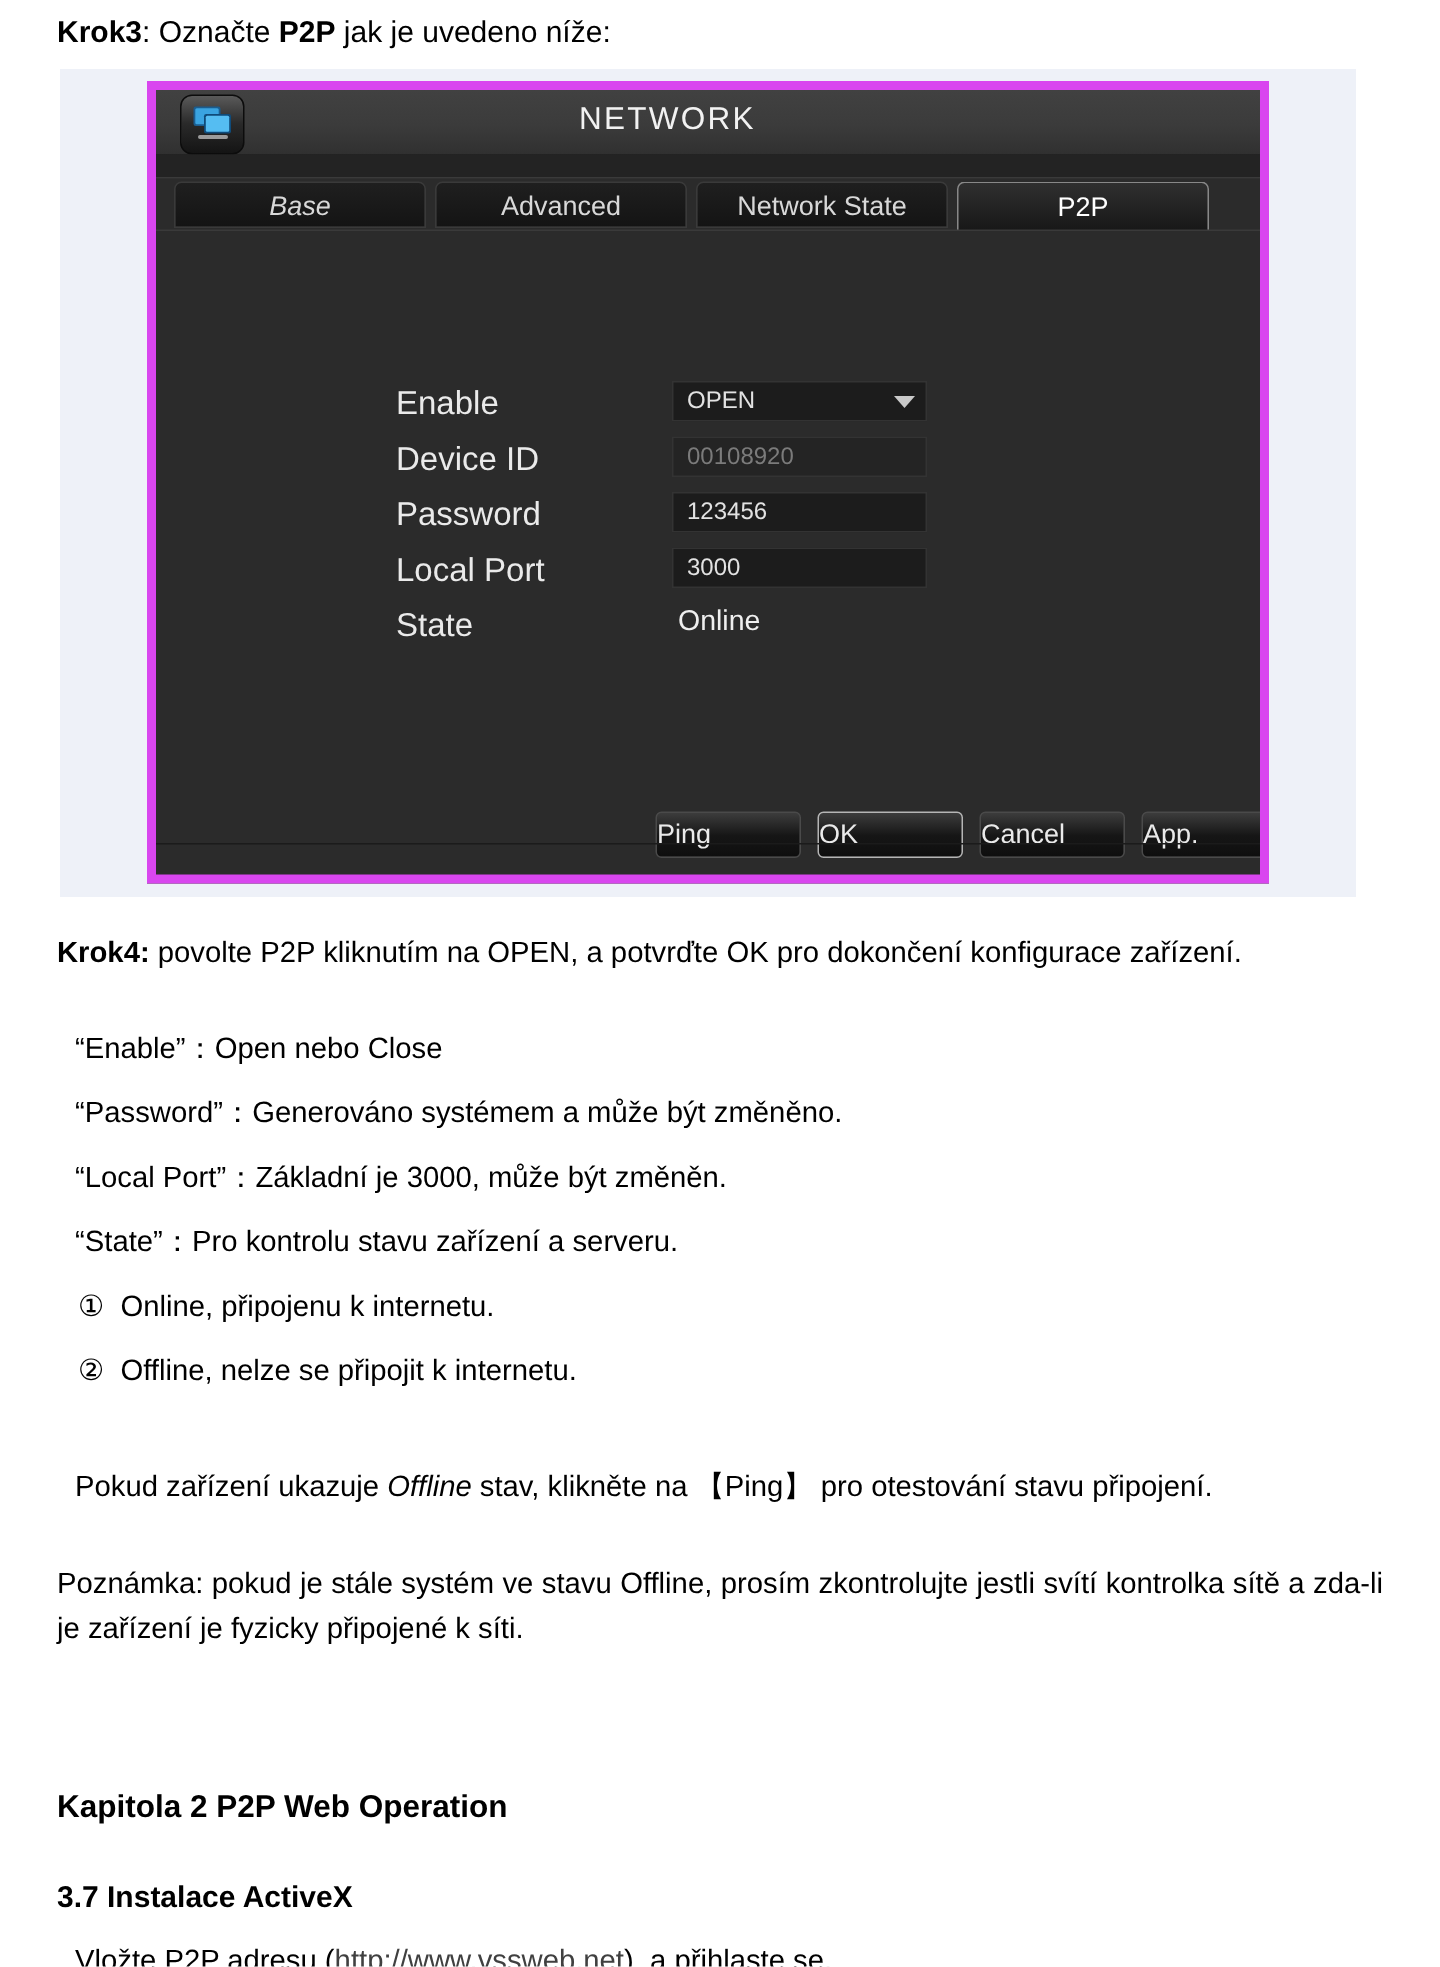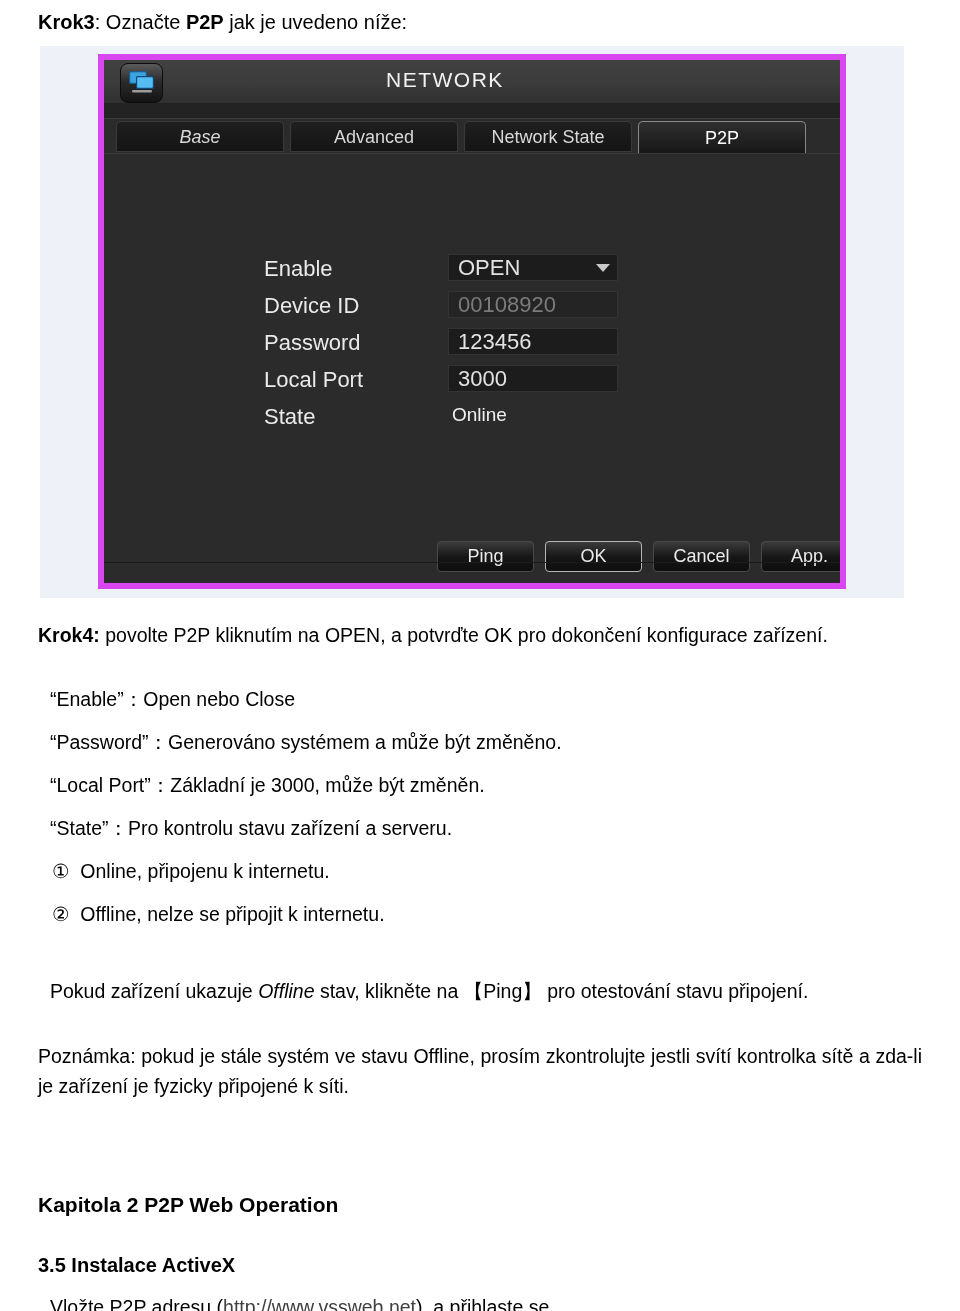--- a/index.html
+++ b/index.html
@@ -150,21 +150,21 @@
     color: #eaeaea;
     white-space: nowrap;
   }
   .dvr-field {
     position: absolute;
     height: 27px;
     background: #1c1c1c;
     border: 1px solid #333;
     box-sizing: border-box;
     color: #e2e2e2;
-    font-size: 22px;
+    font-size: 16px;
     line-height: 25px;
     padding-left: 9px;
   }
   .dvr-field.dim { color: #7b7b7b; background:#242424; }
   .dvr-caret {
     position: absolute;
     right: 7px;
     top: 9px;
     width: 0; height: 0;
     border-left: 7px solid transparent;
@@ -175,21 +175,20 @@
     position: absolute;
     font-size: 19px;
     color: #efefef;
   }
 
   
   .dvr-btn {
     position: absolute;
     height: 31px;
     line-height: 29px;
-    text-align: center;
     font-size: 18px;
     color: #eaeaea;
     background: linear-gradient(to bottom, #3c3c3c 0%, #161616 52%, #0e0e0e 100%);
     border: 1px solid #4a4a4a;
     border-radius: 4px;
     box-sizing: border-box;
   }
   .dvr-btn.focused {
     border: 1px solid #b5b5b5;
   }
@@ -331,17 +330,17 @@
     <p class="p-plain"><span>Pokud zařízení ukazuje </span><span class="ital">Offline</span><span> stav, klikněte na </span><span>【Ping】</span><span> pro otestování stavu připojení.</span></p>
 
     <div class="gap-md"></div>
 
     <p class="p-justify">Poznámka: pokud je stále systém ve stavu Offline, prosím zkontrolujte jestli svítí kontrolka sítě a zda-li je zařízení je fyzicky připojené k síti.</p>
   </div>
 
   <div id="bottom-block">
     <p class="h-chapter">Kapitola 2 P2P Web Operation</p>
     <div class="gap-lg"></div>
-    <p class="h-section">3.5 Instalace ActiveX</p>
+    <p class="h-section">3.7 Instalace ActiveX</p>
     <p class="p-plain"><span>Vložte P2P adresu (</span><span class="link">http://www.vssweb.net</span><span>), a přihlaste se.</span></p>
   </div>
 
 </div>
 
 </body></html>

